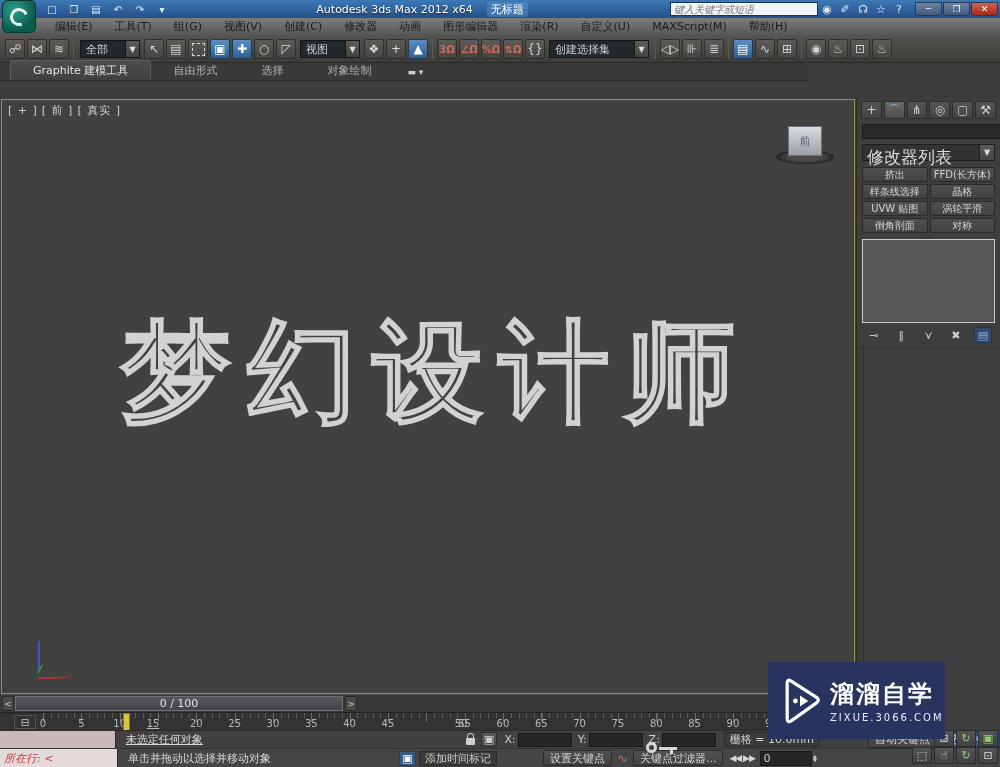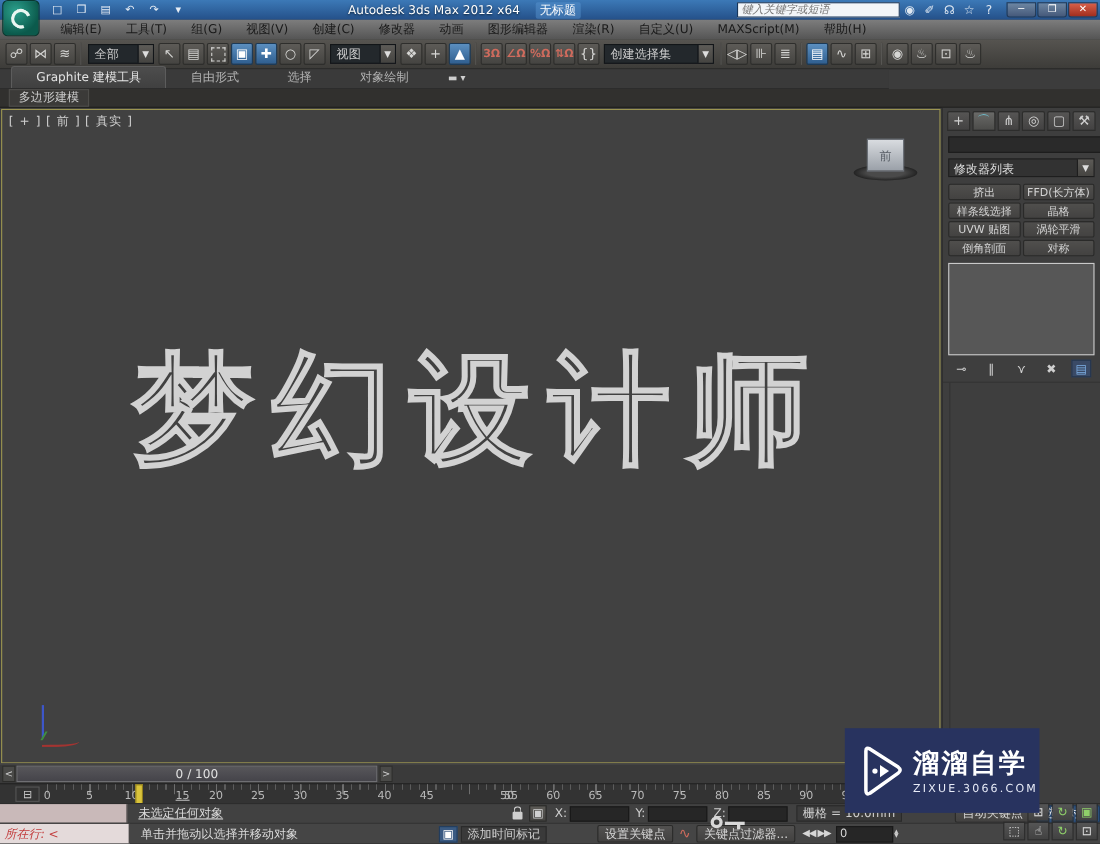--- a/index.html
+++ b/index.html
@@ -119,21 +119,21 @@
   #cmdpanel { left:856px; top:98px; width:144px; height:632px; background:#3e3e3e;
     border-left:1px solid #2a2a2a; }
   #cp-tabs { display:flex; padding:3px 4px 2px; gap:2px; }
   .cp-tab { width:21px; height:18px; display:flex; align-items:center; justify-content:center;
     color:#d0d0d0; font-size:12px; background:linear-gradient(#565554,#434242);
     border:1px solid #2d2d2c; border-radius:2px 2px 0 0; }
   .cp-tab.active { background:linear-gradient(#6a6a68,#4c4c4a); color:#6fd3e8; }
   #cp-name-row { display:flex; align-items:center; padding:3px 5px; gap:4px; }
   #cp-name { flex:1; height:15px; background:#2a2a2a; border:1px solid #1c1c1c; color:#ddd; font-size:11px; padding:0 2px; }
   #cp-modlist { display:flex; margin:2px 5px; height:17px; background:#323232; border:1px solid #1e1e1e; }
-  #cp-modlist .val { flex:1; color:#dcdcdc; padding:1px 4px; font-size:11px; }
+  #cp-modlist .val { flex:1; color:#dcdcdc; padding:1px 4px; font-size:17px; }
   #cp-modlist .arr { width:15px; background:linear-gradient(#5d5b57,#454441); color:#ddd;
     display:flex; align-items:center; justify-content:center; font-size:8px; border-left:1px solid #1e1e1e; }
   #mod-grid { display:grid; grid-template-columns:1fr 1fr; gap:2px; margin:6px 5px; }
   .mod-btn { height:15px; background:linear-gradient(#504f4d,#434241); border:1px solid #2a2a29;
     border-radius:2px; color:#d4d4d4; font-size:10px; display:flex; align-items:center; justify-content:center;
     overflow:hidden; white-space:nowrap; }
   #stack-box { margin:6px 5px 3px; height:84px; background:#575757; border:1px solid #c9c9c9; }
   #stack-icons { display:flex; justify-content:space-between; padding:1px 8px 4px; border-bottom:1px solid #333; }
   .stk-ico { width:18px; height:16px; display:flex; align-items:center; justify-content:center;
     color:#cfcfcf; font-size:11px; }
@@ -306,23 +306,20 @@
 
   <div id="ribbontabs" class="abs">
     <div class="tgroup">
         <span class="rtab active">Graphite 建模工具</span>
         <span class="rtab">自由形式</span>
         <span class="rtab">选择</span>
         <span class="rtab">对象绘制</span>
       </div>
     <span class="rmin">▬ ▾</span>
   </div>
-  <div id="ribbonpanel" class="abs">
-    <span class="plabel">多边形建模</span>
-  </div>
 
   <div id="viewcol" class="abs">
     <div id="viewport">
       <div id="vp-label"><span class="vpseg">[ + ]</span><span class="vpseg">[ 前 ]</span><span class="vpseg">[ 真实 ]</span></div>
       <div id="vp-text-wrap">
         <span id="vp-text">梦幻设计师</span>
       </div>
       <div id="viewcube">
         <div class="ring"></div>
         <div class="cube">前</div>
@@ -338,21 +335,21 @@
       <div class="tl-btn" style="left:2px">&lt;</div>
       <div id="tl-handle">0 / 100</div>
       <div class="tl-btn" style="left:345px">&gt;</div>
     </div>
 
     <div id="trackbar">
       <div id="ruler">
           <span class="ruler-num" style="left: 43px;">0</span>
           <span class="ruler-num" style="left: 81.33px;">5</span>
           <span class="ruler-num" style="left: 119.66px;">10</span>
-          <span class="ruler-num" style="left: 166px; text-decoration: underline;">15</span>
+          <span class="ruler-num" style="left: 153px; text-decoration: underline;">15</span>
           <span class="ruler-num" style="left: 196.32px;">20</span>
           <span class="ruler-num" style="left: 234.65px;">25</span>
           <span class="ruler-num" style="left: 272.98px;">30</span>
           <span class="ruler-num" style="left: 311.31px;">35</span>
           <span class="ruler-num" style="left: 349.64px;">40</span>
           <span class="ruler-num" style="left: 387.97px;">45</span>
           <span class="ruler-num" style="left: 441px; margin-left: 20px;">50</span>
           <span class="ruler-num" style="left: 464.63px;">55</span>
           <span class="ruler-num" style="left: 502.96px;">60</span>
           <span class="ruler-num" style="left: 541.29px;">65</span>

